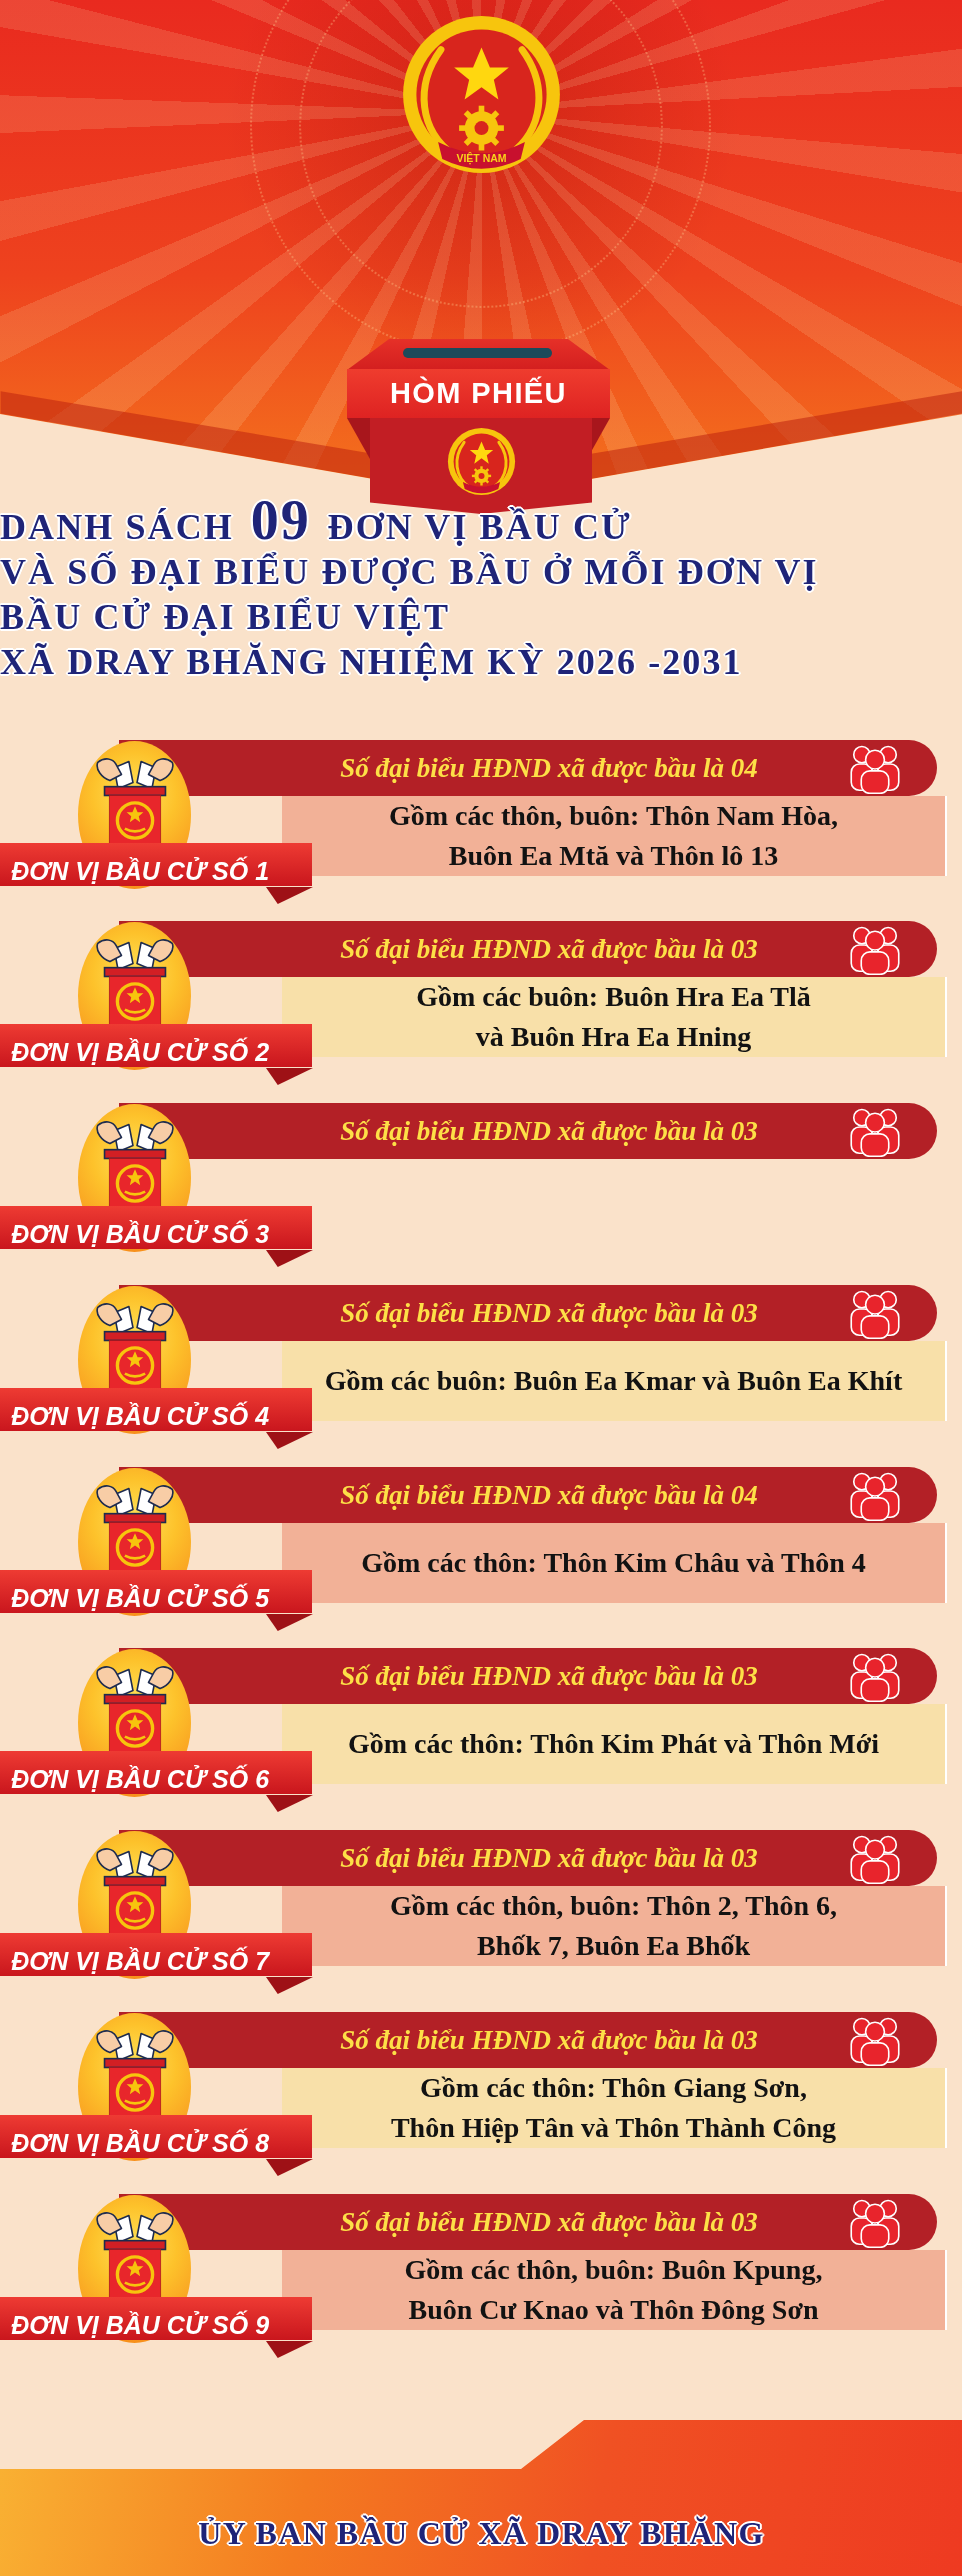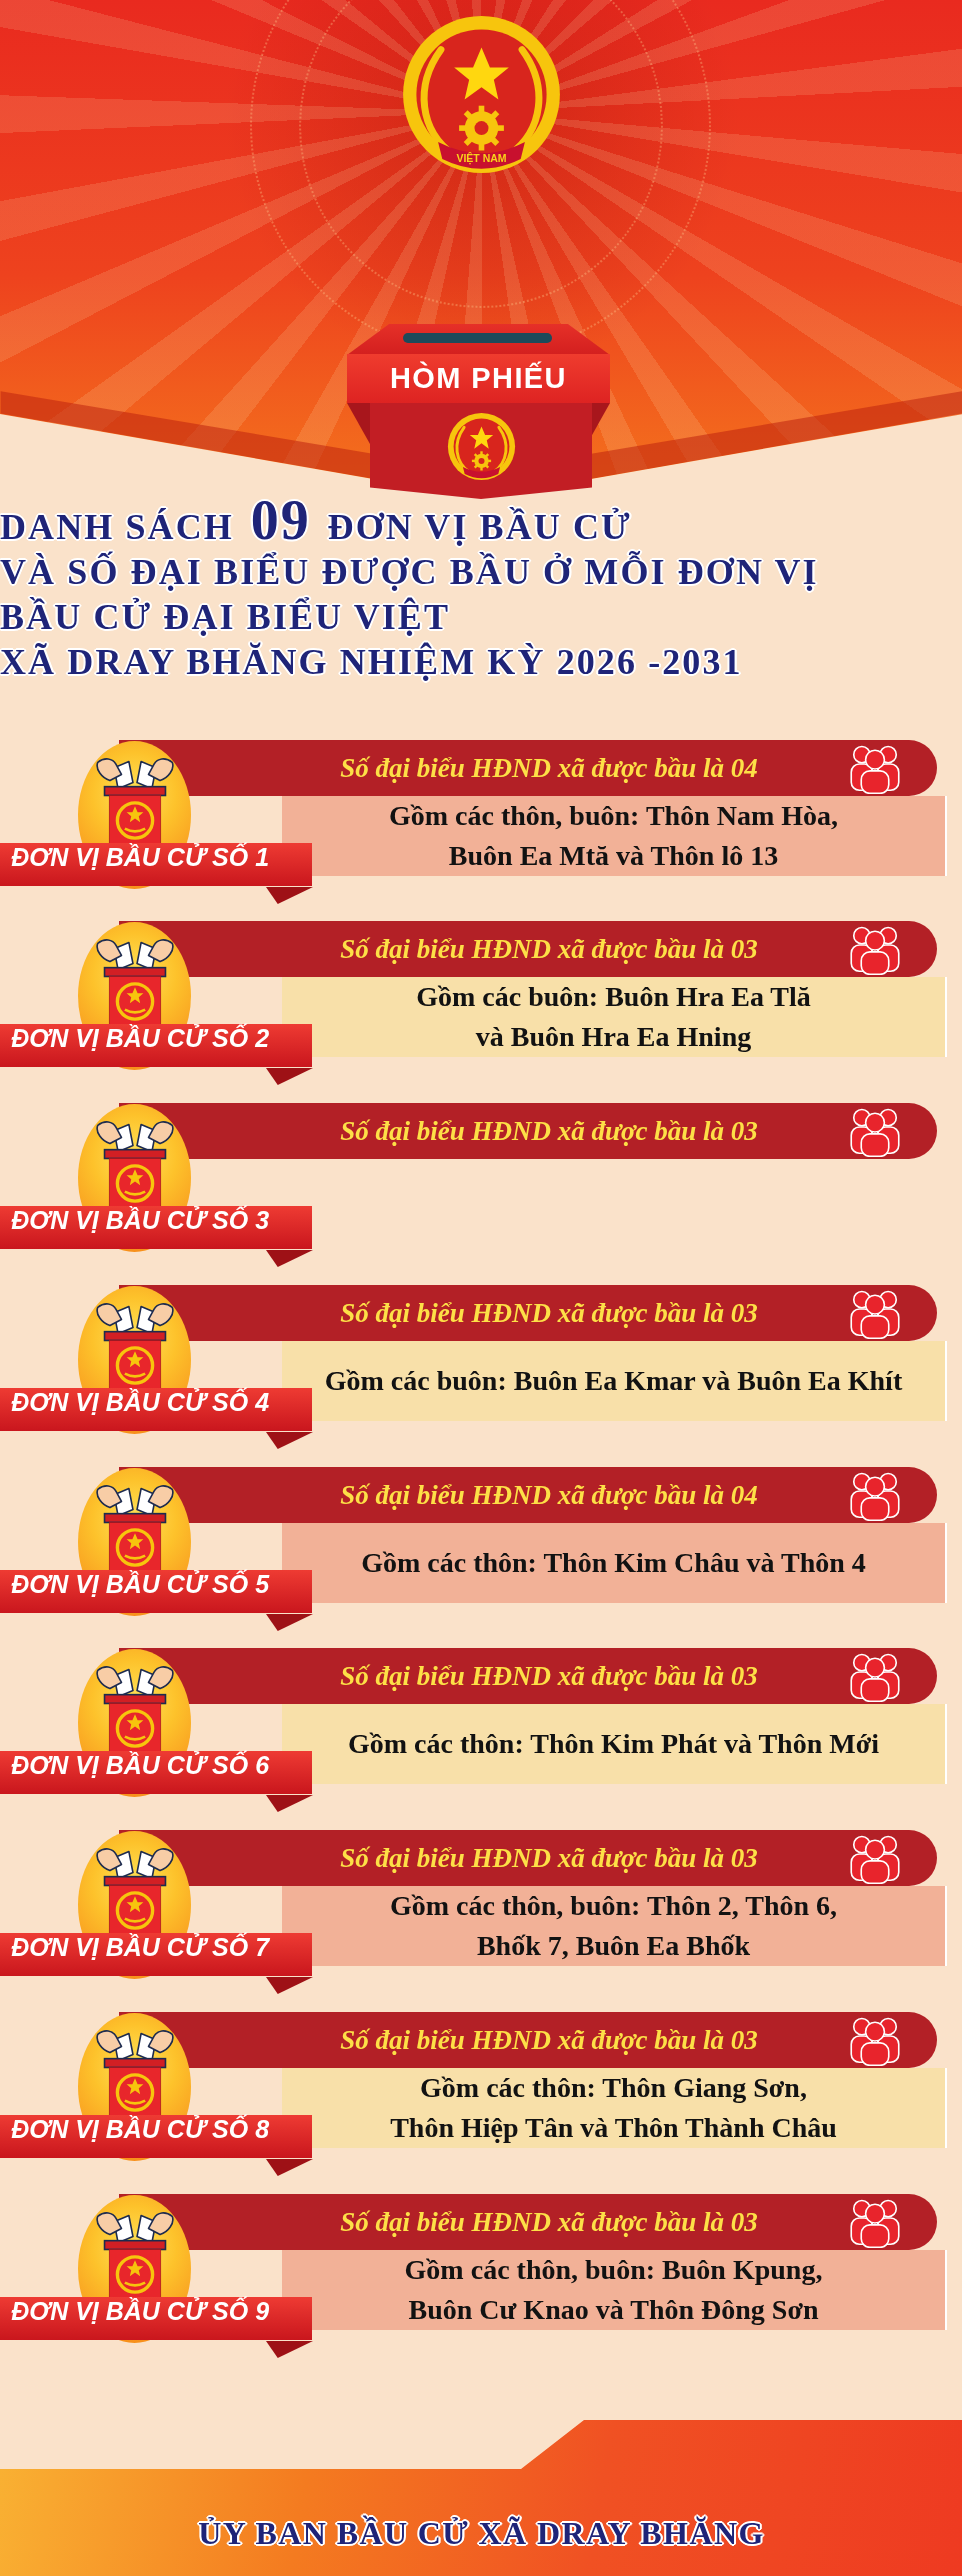--- a/index.html
+++ b/index.html
@@ -25,21 +25,21 @@
     opacity:.75;
   }
   .drum-ring { position:absolute; border-radius:50%; border:2.8px dotted rgba(255,214,150,.32); }
   .ring1 { width:461px; height:461px; left:250px; top:-105px; }
   .ring2 { width:364px; height:364px; left:299px; top:-56px; }
   .edge-band { position:absolute; left:0; top:0; }
 
   .emblem-wrap { position:absolute; left:394px; top:7px; width:175px; height:175px; }
 
   
-  .bbox { position:absolute; left:0; top:0; width:774px; height:531px; pointer-events:none; }
+  .bbox { position:absolute; left:0; top:15px; width:774px; height:531px; pointer-events:none; }
   .lid-top {
     position:absolute; left:347px; top:324px; width:263px; height:31px;
     background:linear-gradient(180deg,#e63028,#d31f1f);
     clip-path: polygon(16% 0, 84% 0, 100% 100%, 0 100%);
   }
   .slot {
     position:absolute; left:403px; top:333px; width:149px; height:9.8px;
     background:#1d4a5a; border-radius:4.9px;
   }
   .lid-front {
@@ -93,21 +93,21 @@
   .badge-ellipse {
     position:absolute; left:78px; top:1.4px; width:113px; height:148px;
     border-radius:50%;
     background: radial-gradient(circle at 50% 36%, #ffe459 0%, #fdc22b 38%, #f8961e 78%, #f58414 100%);
     z-index:4; display:flex; justify-content:center;
   }
   .badge-ellipse svg { margin-top:17px; }
   .unit-banner {
     position:absolute; left:0; top:103px; width:312px; height:43px;
     background:linear-gradient(180deg,#ee3b33,#c9161d);
-    display:flex; align-items:flex-start; padding-left:11.2px;
+    display:flex; align-items:flex-end; padding-left:11.2px;
     color:#fff; font-family:"Liberation Sans","DejaVu Sans",sans-serif;
     font-weight:bold; font-style:italic; font-size:25px; white-space:nowrap;
     z-index:5;
   }
   .banner-fold {
     position:absolute; left:266px; top:147px; width:47px; height:17px;
     background:#9e1116; clip-path:polygon(0 0,100% 0,25% 100%); z-index:4;
   }
 
   
@@ -494,21 +494,21 @@
         <rect x="7" y="32" width="34" height="42" rx="13"></rect>
         <circle cx="66" cy="17" r="13"></circle>
         <rect x="49" y="32" width="34" height="42" rx="13"></rect>
         <circle cx="45" cy="25" r="15"></circle>
         <rect x="23" y="43" width="44" height="36" rx="14"></rect>
       </g>
     </svg>
     <div class="body-panel cream">
       <div class="body-text">
             <div>Gồm các thôn: Thôn Giang Sơn,</div>
-            <div>Thôn Hiệp Tân và Thôn Thành Châu</div>
+            <div>Thôn Hiệp Tân và Thôn Thành Công</div>
           </div>
     </div>
     <div class="badge-ellipse">
       <svg width="88" height="102" viewBox="0 0 130 150">
         <g stroke="#1d2b4f" stroke-width="2.4" stroke-linejoin="round">
           <path d="M34,14 L56,5 L62,36 L40,45 Z" fill="#ffffff"></path>
           <path d="M96,14 L74,5 L68,36 L90,45 Z" fill="#ffffff"></path>
           <path d="M10,6 C20,-2 32,0 37,9 L45,24 L28,33 C16,29 6,16 10,6 Z" fill="#f8cda6"></path>
           <path d="M120,6 C110,-2 98,0 93,9 L85,24 L102,33 C114,29 124,16 120,6 Z" fill="#f8cda6"></path>
         </g>

